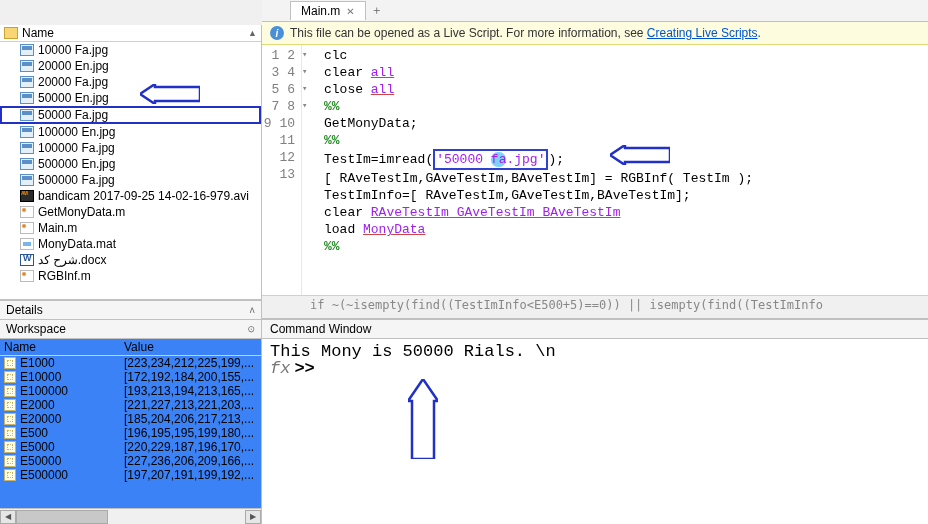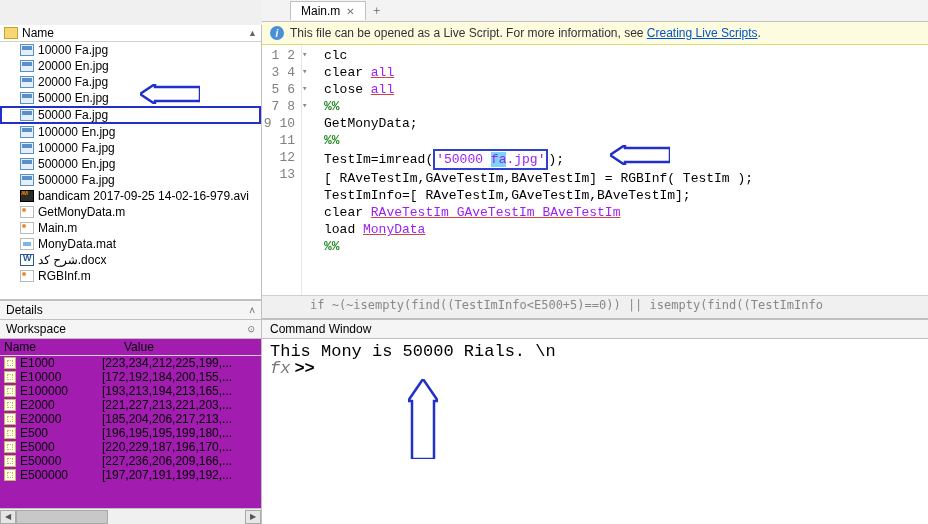--- a/index.html
+++ b/index.html
@@ -68,37 +68,37 @@
     border-top:1px solid #c0c0c0;
     border-bottom:1px solid #c0c0c0;
     padding: 2px 6px;
     display:flex; align-items:center; justify-content:space-between;
     background:#f5f5f5;
   }
   .details-panel .chev { color:#666; font-size:10px;}
   .workspace-panel {
     flex:1;
     display:flex; flex-direction:column;
-    background:#a21caf;
+    background:#3b82f6;
     overflow:hidden;
   }
   .workspace-header {
     display:flex; align-items:center; justify-content:space-between;
     padding:2px 6px;
     border-bottom:1px solid #c0c0c0;
     background:#f5f5f5;
   }
   .ws-table-head {
     display:flex; border-bottom:1px solid #d0d0d0; padding:1px 4px;
   }
   .ws-table-head div:first-child { width:120px; }
   .ws-table-head div:last-child { flex:1; }
   .ws-body { flex:1; overflow:auto; }
   .ws-row { display:flex; padding:0 4px; white-space:nowrap; align-items:center;}
-  .ws-row .varname { width:98px; display:flex; align-items:center;text-align:right;}
+  .ws-row .varname { width:120px; display:flex; align-items:center;text-align:right;}
   .ws-row .varname .maticon {width:12px;height:12px;background:#fffde6;border:1px solid #c7b46a;margin-right:4px;position:relative;}
   .ws-row .varname .maticon::after{content:"";position:absolute;left:2px;top:2px;right:2px;bottom:2px;border:1px dotted #c7b46a;}
   .ws-row .val { flex:1; overflow:hidden; text-overflow:clip;}
   .ws-scroll {height:16px;display:flex;align-items:center;border-top:1px solid #c0c0c0;background:#f0f0f0;}
   .ws-scroll .btn{width:16px;height:14px;border:1px solid #aaa;background:#e6e6e6;display:flex;align-items:center;justify-content:center;font-size:8px;color:#555;}
   .ws-scroll .track{flex:1;height:14px;background:#f0f0f0;position:relative;}
   .ws-scroll .thumb{position:absolute;left:0;width:40%;top:0;bottom:0;background:#c8c8c8;border:1px solid #aaa;}
   
   .editor-tabs {
     display:flex; align-items:center; background:#f3f3f3; border-bottom:1px solid #c0c0c0;
@@ -129,21 +129,21 @@
     line-height:17px; user-select:none;
   }
   .fold-col { width:14px; padding-top:2px; line-height:17px;}
   .fold {color:#888;font-size:9px;}
   .code-lines {
     flex:1; padding:2px 8px; line-height:17px; white-space:pre; overflow:hidden;
   }
   .str{color:#a020f0;}
   .sec{color:#228b22;font-weight:bold;}
   .ul{text-decoration:underline;text-decoration-color:#cc4444;}
-  .sel{background:#7dd3fc;}
+  .sel{background:#7dd3fc;border-radius:7px;}
   .boxh { border:2px solid #3040d0; padding:0 1px; display:inline-block;}
   .bottom-cut {
     border-top:1px solid #d0d0d0; padding:2px 8px 0 48px; font-family:Consolas,monospace;
     color:#888; white-space:nowrap; overflow:hidden; height:23px;
   }
   .cmd-panel {
     border-top:2px solid #c0c0c0;
     display:flex; flex-direction:column;
     flex: 0 0 206px;
     background:#fff;

